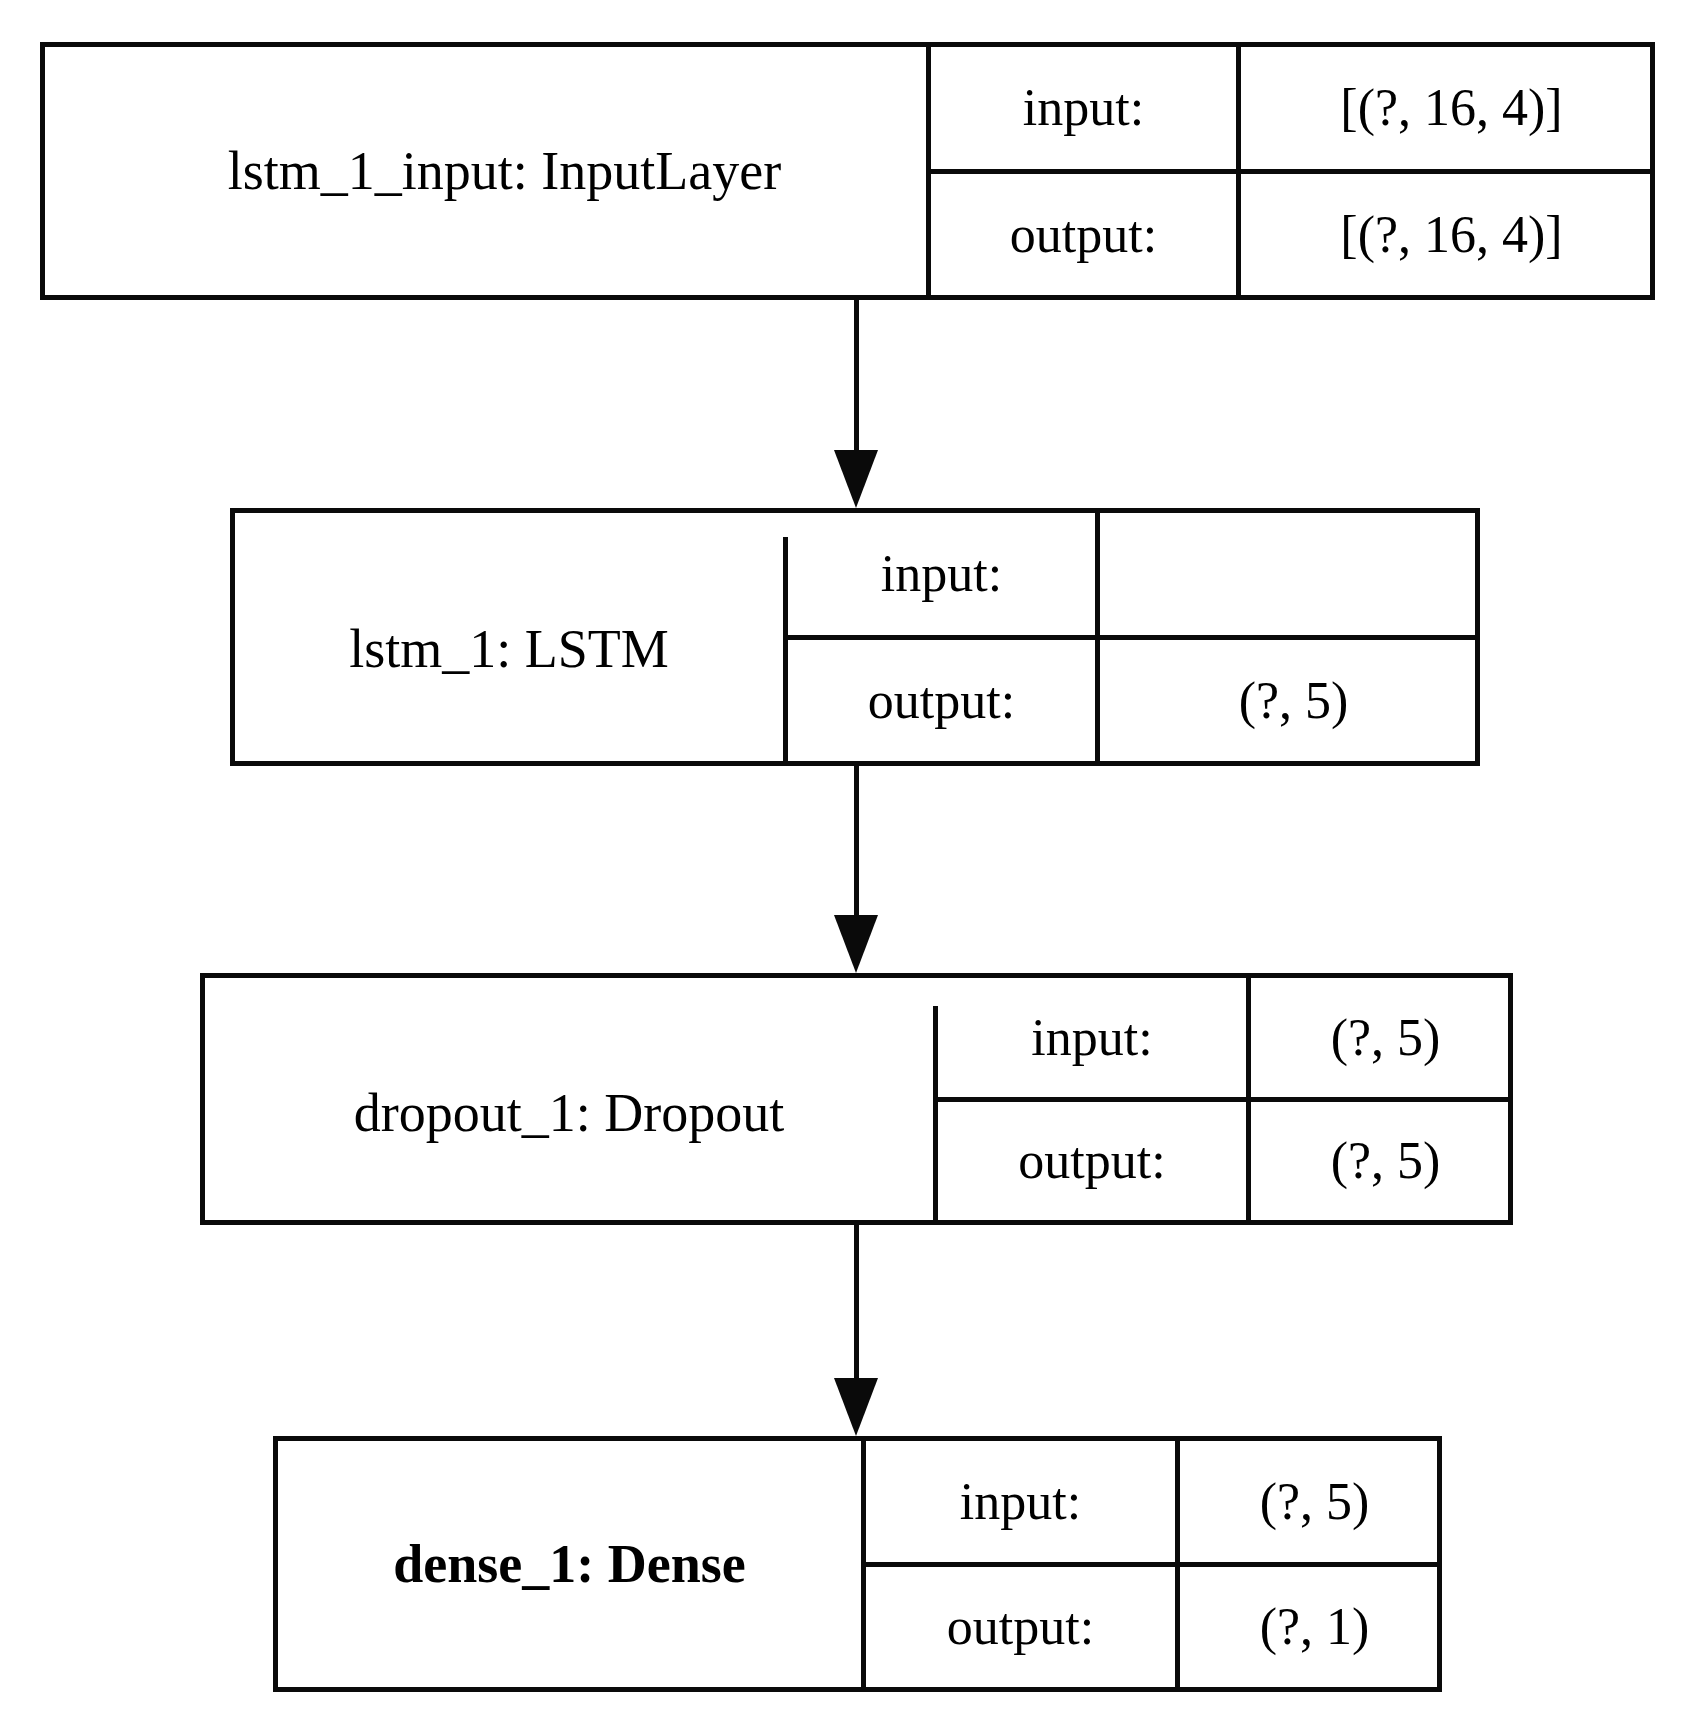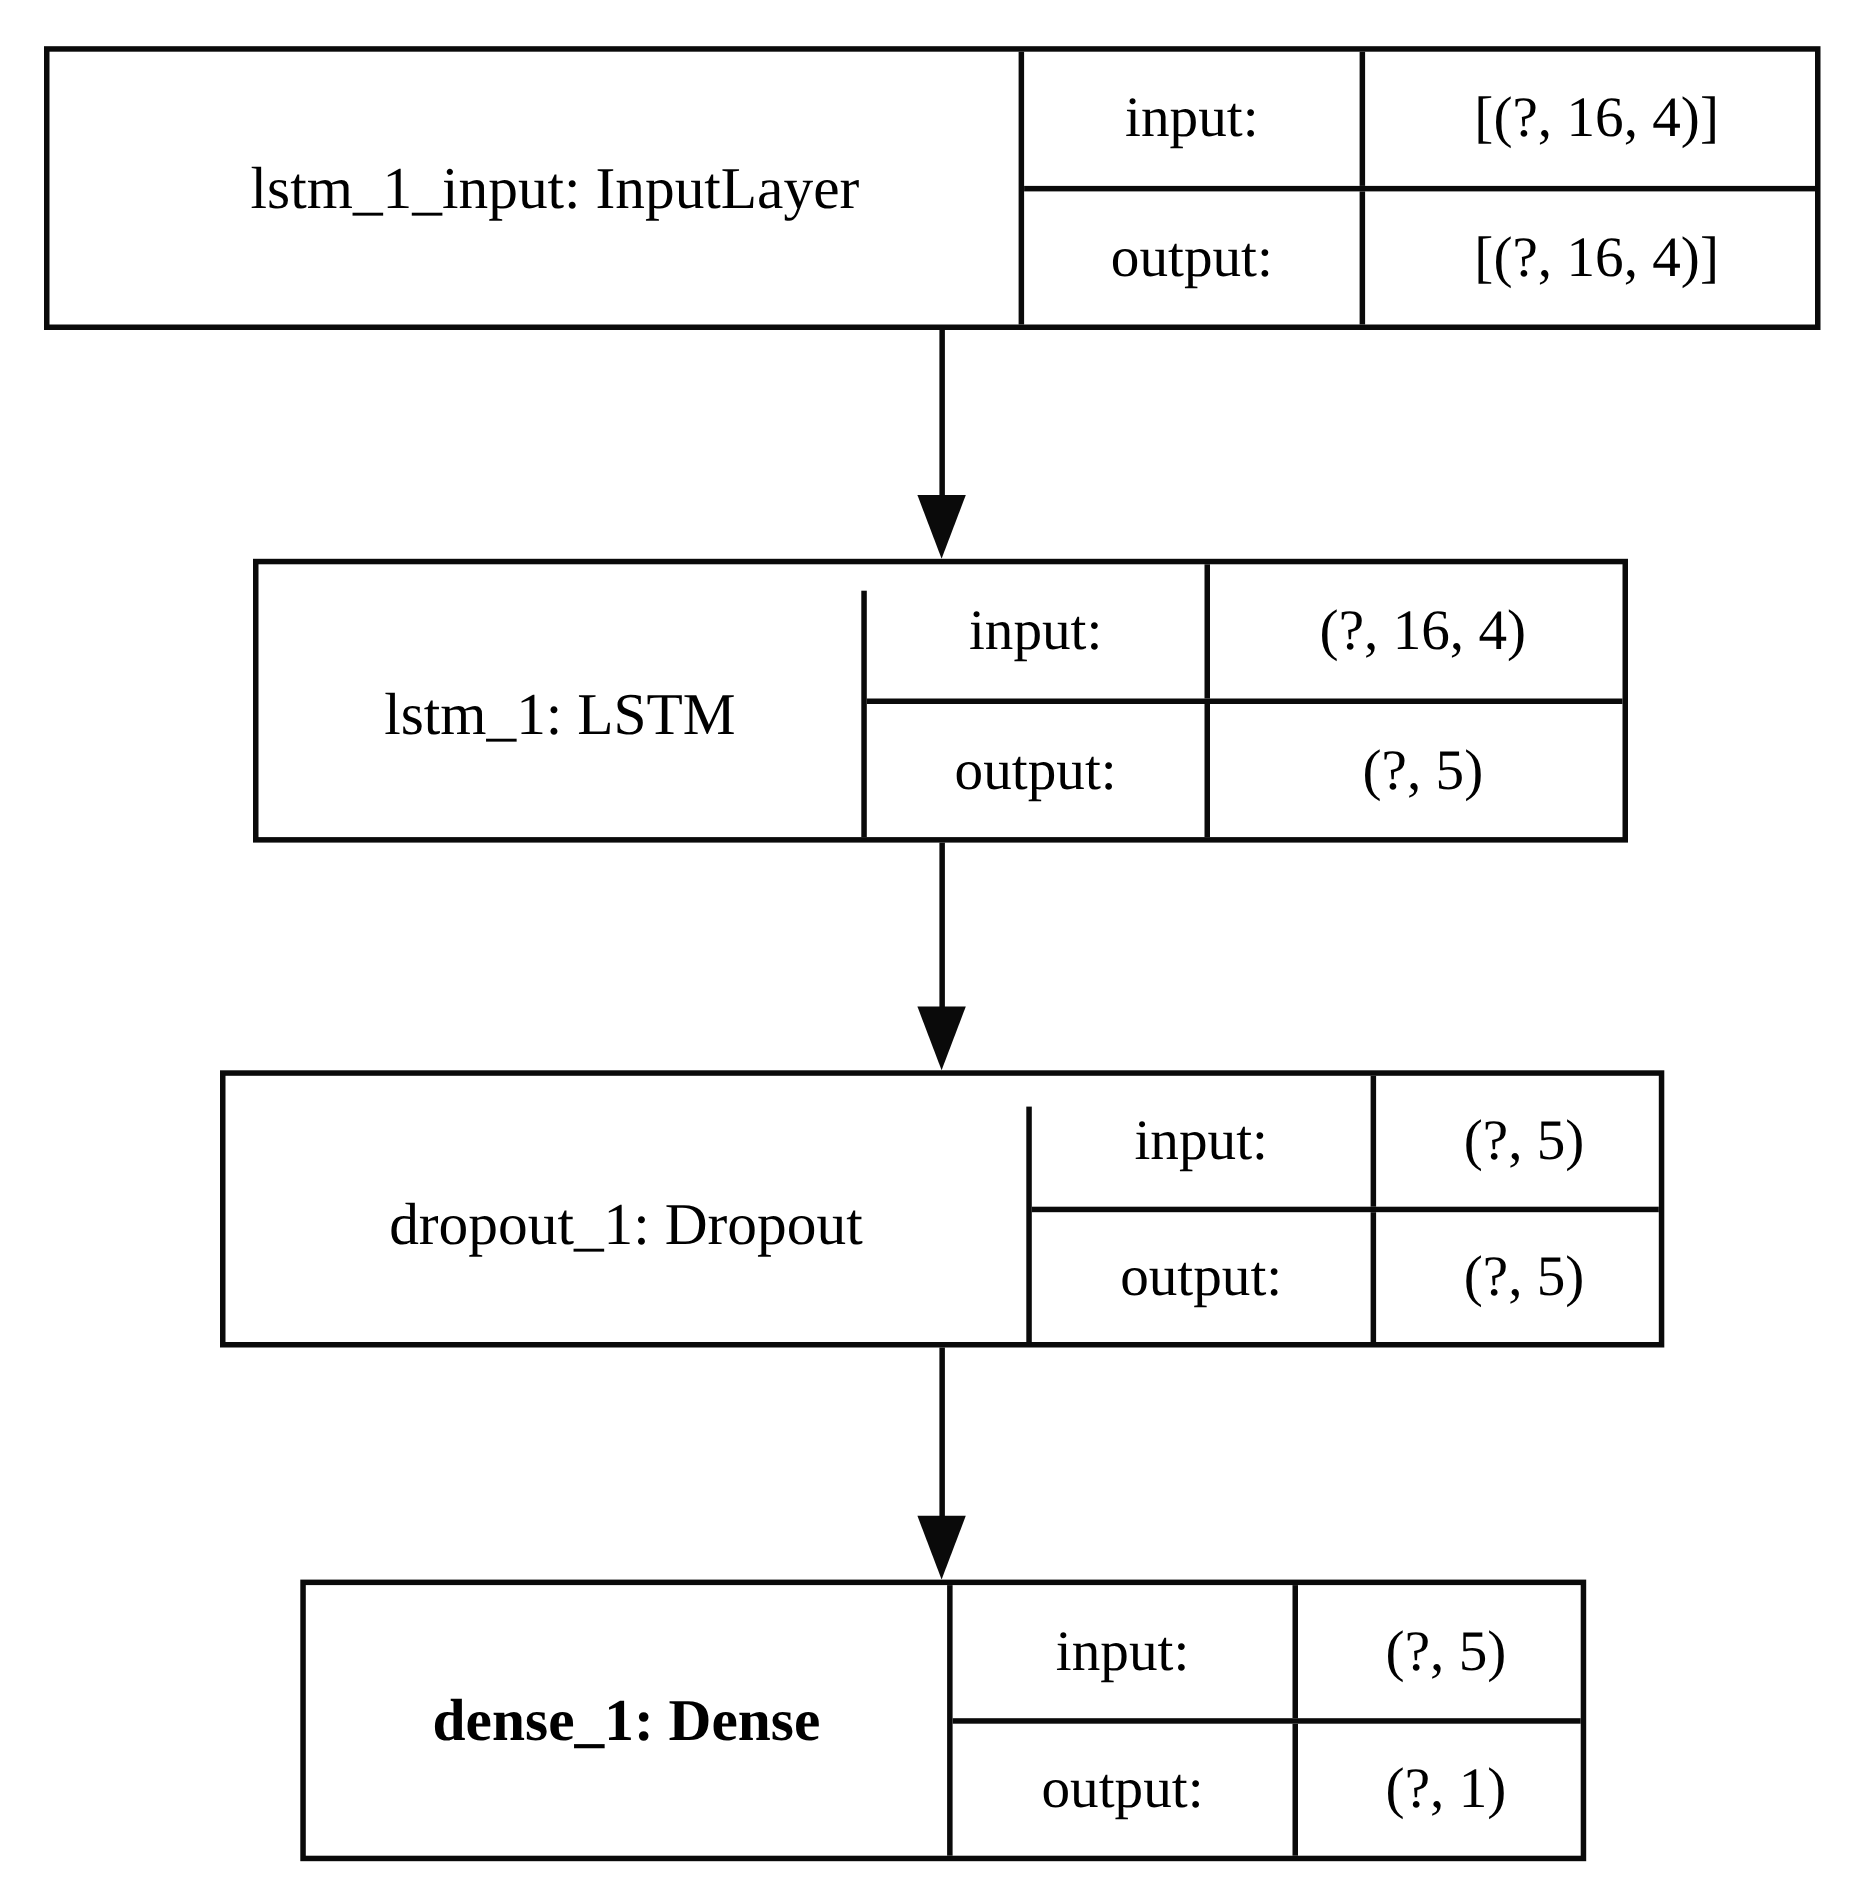--- a/index.html
+++ b/index.html
@@ -97,21 +97,20 @@
   </div>
 
   <div class="arrow-line" style="left:854px; top:300px; height:155px;"></div>
   <div class="arrow-head" style="left:834px; top:450px;"></div>
 
   <div class="node" style="left:230px; top:508px; width:1250px; height:258px;">
     <div class="name-cell" style="flex:0 0 553px;margin-top:24px;">lstm_1: LSTM</div>
     <div class="io">
       <div class="io-row first">
         <div class="io-label" style="width:312px;">input:</div>
-        <div class="io-value">(?, 16, 4)</div>
       </div>
       <div class="io-row">
         <div class="io-label" style="width:312px;">output:</div>
         <div class="io-value">(?, 5)</div>
       </div>
     </div>
   </div>
 
   <div class="arrow-line" style="left:854px; top:766px; height:154px;"></div>
   <div class="arrow-head" style="left:834px; top:915px;"></div>

